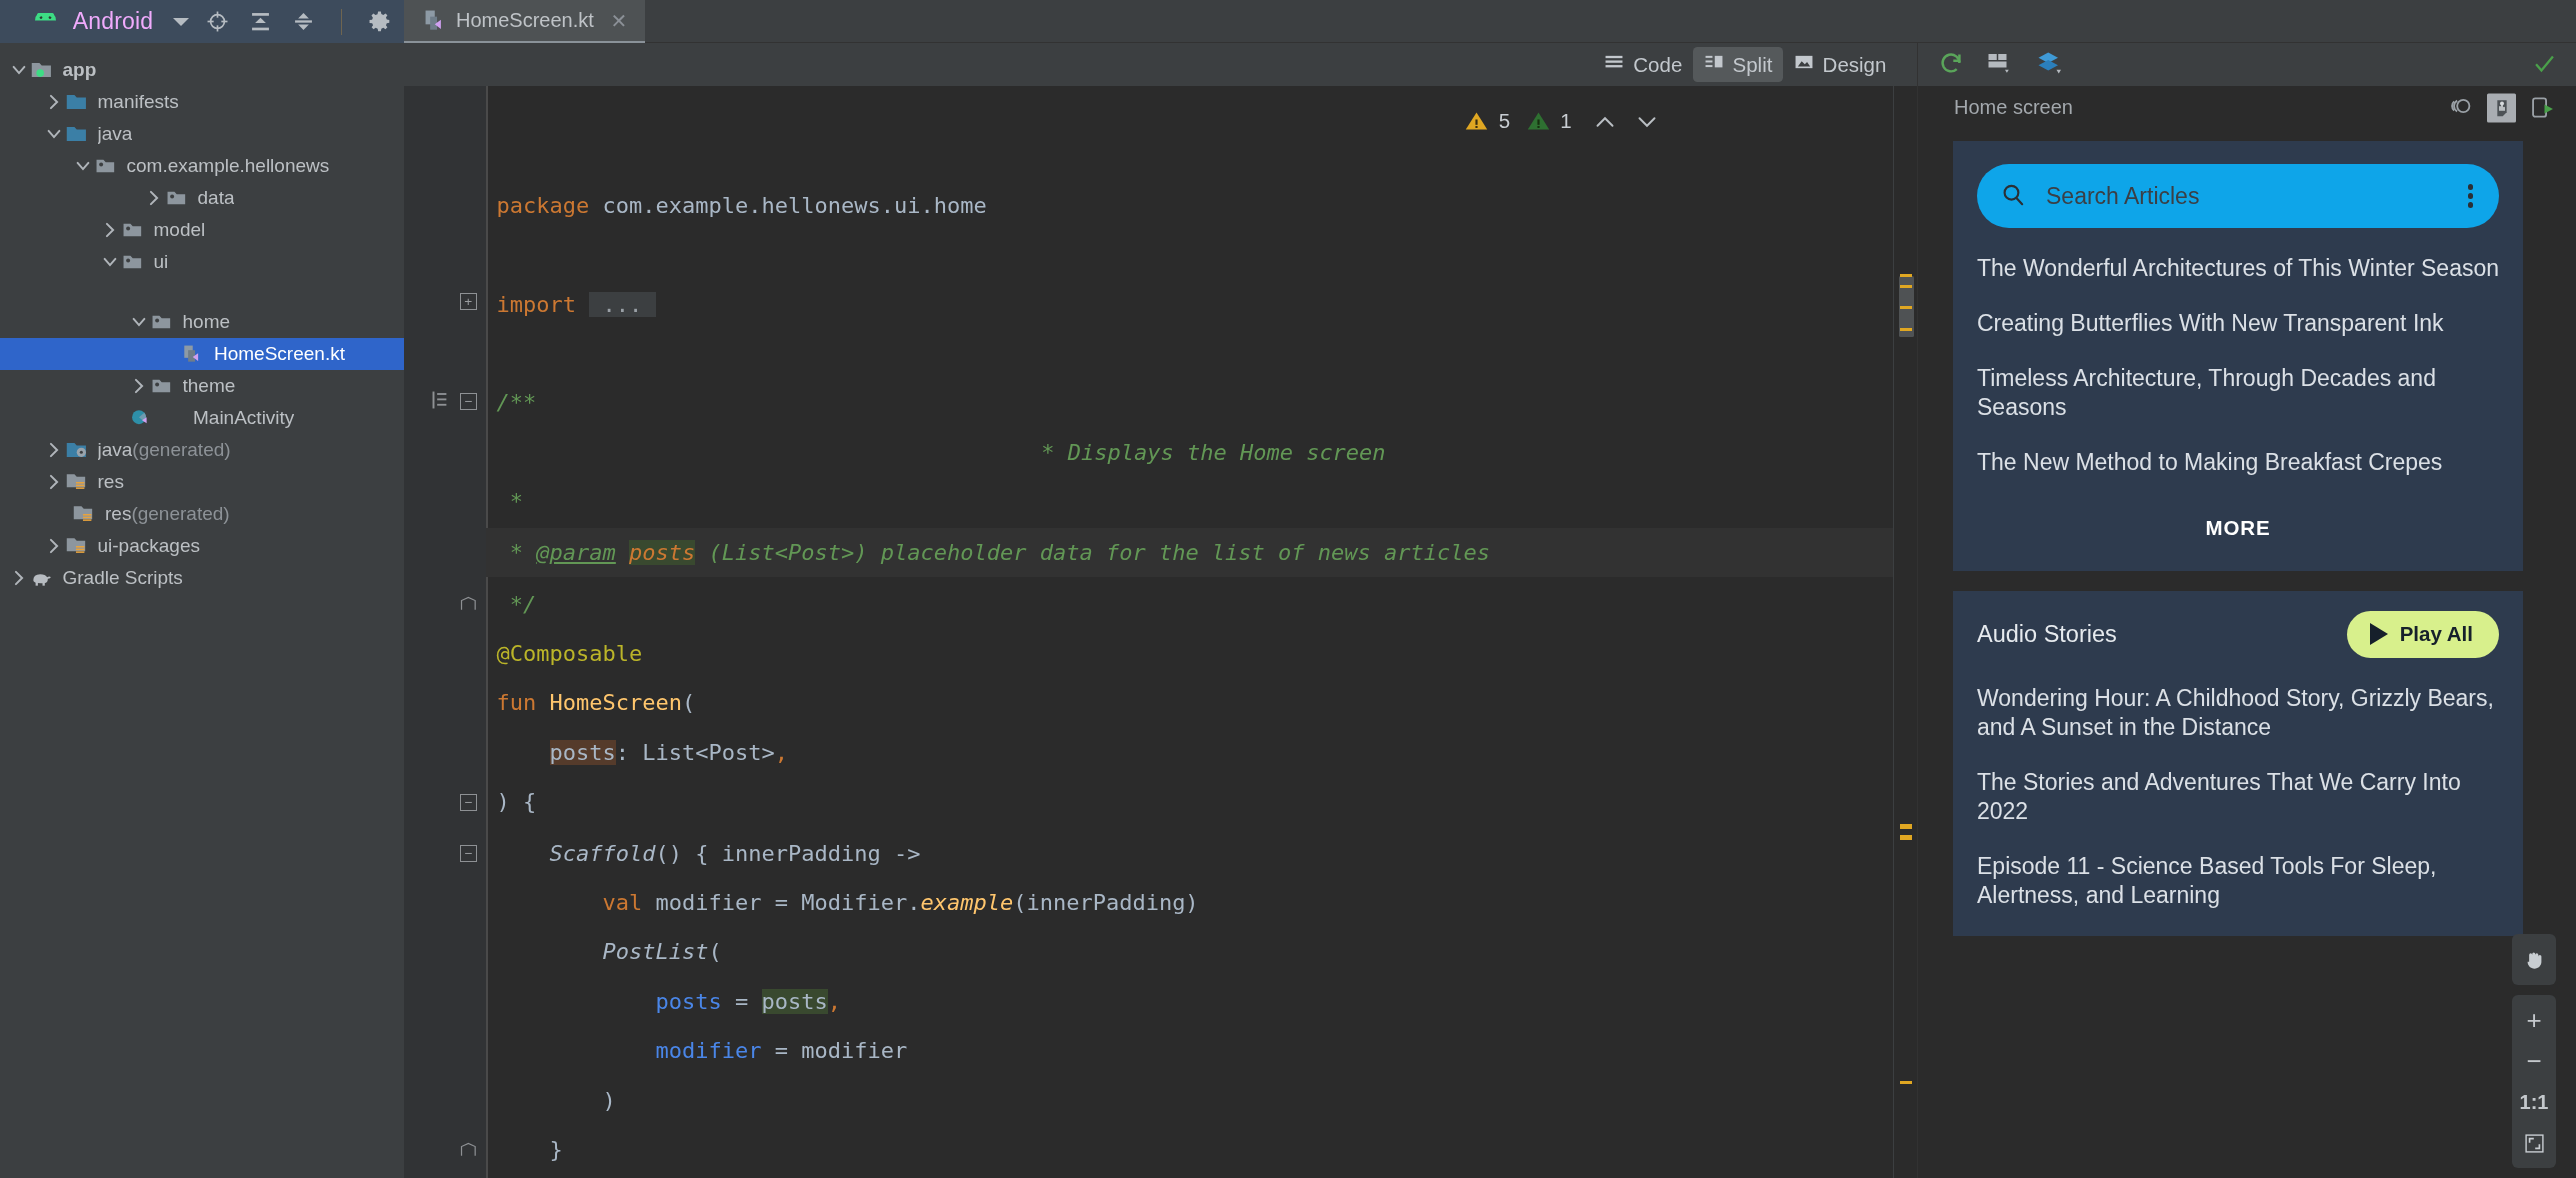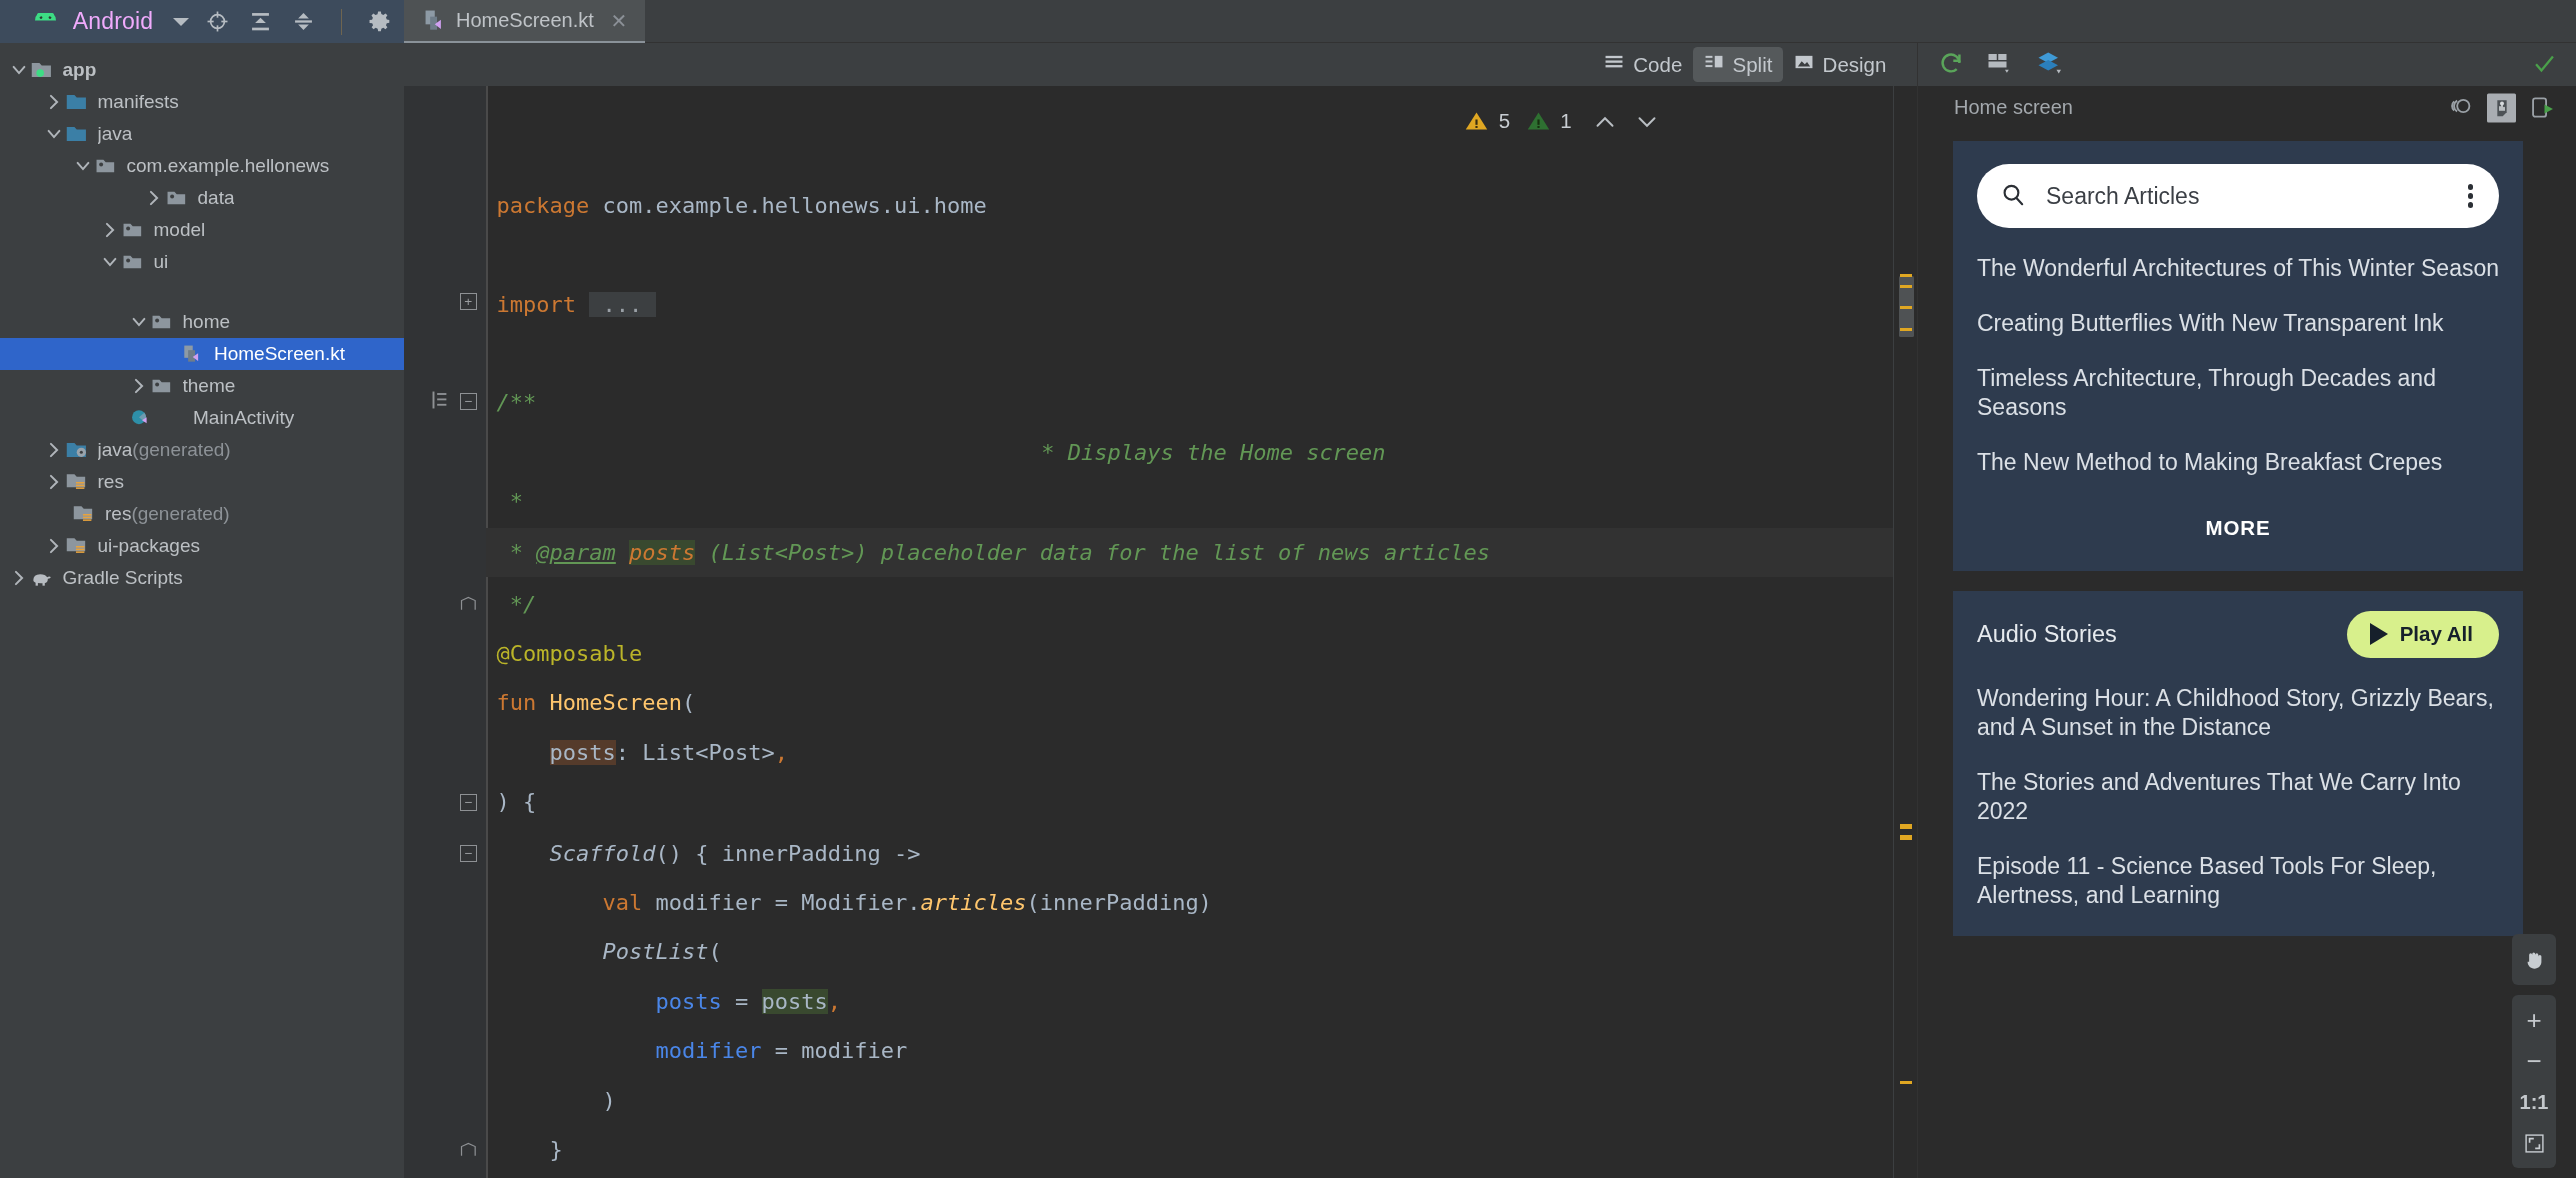--- a/index.html
+++ b/index.html
@@ -238,21 +238,21 @@
     width: 570px;
     background: #2e3b4e;
     font-family: "Liberation Sans", sans-serif;
   }
   .card {
     background: #2e3b4e;
     padding: 23px 24px 26px 24px;
     box-sizing: border-box;
   }
   .searchbar {
-    background: #ffffff; border-radius: 46px;
+    background: #0ea5e9; border-radius: 46px;
     height: 64px; display: flex; align-items: center;
     padding: 0 23px; gap: 20px;
     box-sizing: border-box;
   }
   .search-text { color: #3b3f45; font-size: 23px; flex: 1; }
   .kebab { display: flex; flex-direction: column; gap: 3.8px; align-items:center; padding-right: 3px;}
   .kebab i { width: 5.3px; height: 5.3px; border-radius: 50%; background: #2b2f35; display:block; }
   .article {
     color: #dbe0e6; font-size: 23px; line-height: 29px;
     margin-top: 26px;
@@ -696,21 +696,21 @@
           <div class="code-line" style="top:391px;"><span class="cm"> *</span></div>
           <div class="code-line" style="top:442px;"><span class="cm"> * </span><span class="tag">@param</span><span class="cm"> </span><span class="mk-green" style="color:#cc7832;font-style:italic;">posts</span><span class="cm"> (List&lt;Post&gt;) placeholder data for the list of news articles</span></div>
           <div class="code-line" style="top:494px;"><span class="cm"> */</span></div>
 
           <div class="code-line" style="top:543px;"><span class="ann">@Composable</span></div>
           <div class="code-line" style="top:592px;"><span class="k">fun</span> <span class="fn">HomeScreen</span><span class="ident">(</span></div>
           <div class="code-line" style="top:642px;"><span class="ident">    </span><span class="mk-orange">posts</span><span class="ident">: List&lt;Post&gt;</span><span class="k">,</span></div>
           <div class="code-line" style="top:691px;"><span class="ident">) {</span></div>
 
           <div class="code-line" style="top:743px;"><span class="ident">    </span><span class="itl" style="color:#a9b7c6;">Scaffold</span><span class="ident">() { innerPadding -&gt;</span></div>
-          <div class="code-line" style="top:792px;"><span class="ident">        </span><span class="k">val</span><span class="ident"> modifier = Modifier.</span><span class="fn itl">articles</span><span class="ident">(innerPadding)</span></div>
+          <div class="code-line" style="top:792px;"><span class="ident">        </span><span class="k">val</span><span class="ident"> modifier = Modifier.</span><span class="fn itl">example</span><span class="ident">(innerPadding)</span></div>
           <div class="code-line" style="top:841px;"><span class="ident">        </span><span class="itl" style="color:#a9b7c6;">PostList</span><span class="ident">(</span></div>
           <div class="code-line" style="top:891px;"><span class="ident">            </span><span class="named">posts</span><span class="ident"> = </span><span class="mk-green">posts</span><span class="k">,</span></div>
           <div class="code-line" style="top:940px;"><span class="ident">            </span><span class="named">modifier</span><span class="ident"> = modifier</span></div>
           <div class="code-line" style="top:990px;"><span class="ident">        )</span></div>
           <div class="code-line" style="top:1039px;"><span class="ident">    }</span></div>
           <div class="code-line" style="top:1088px;"></div>
         </div>
 
         <div class="warnbox" style="top:23px; right:258px; transform:none;">
           <span class="wtri">

